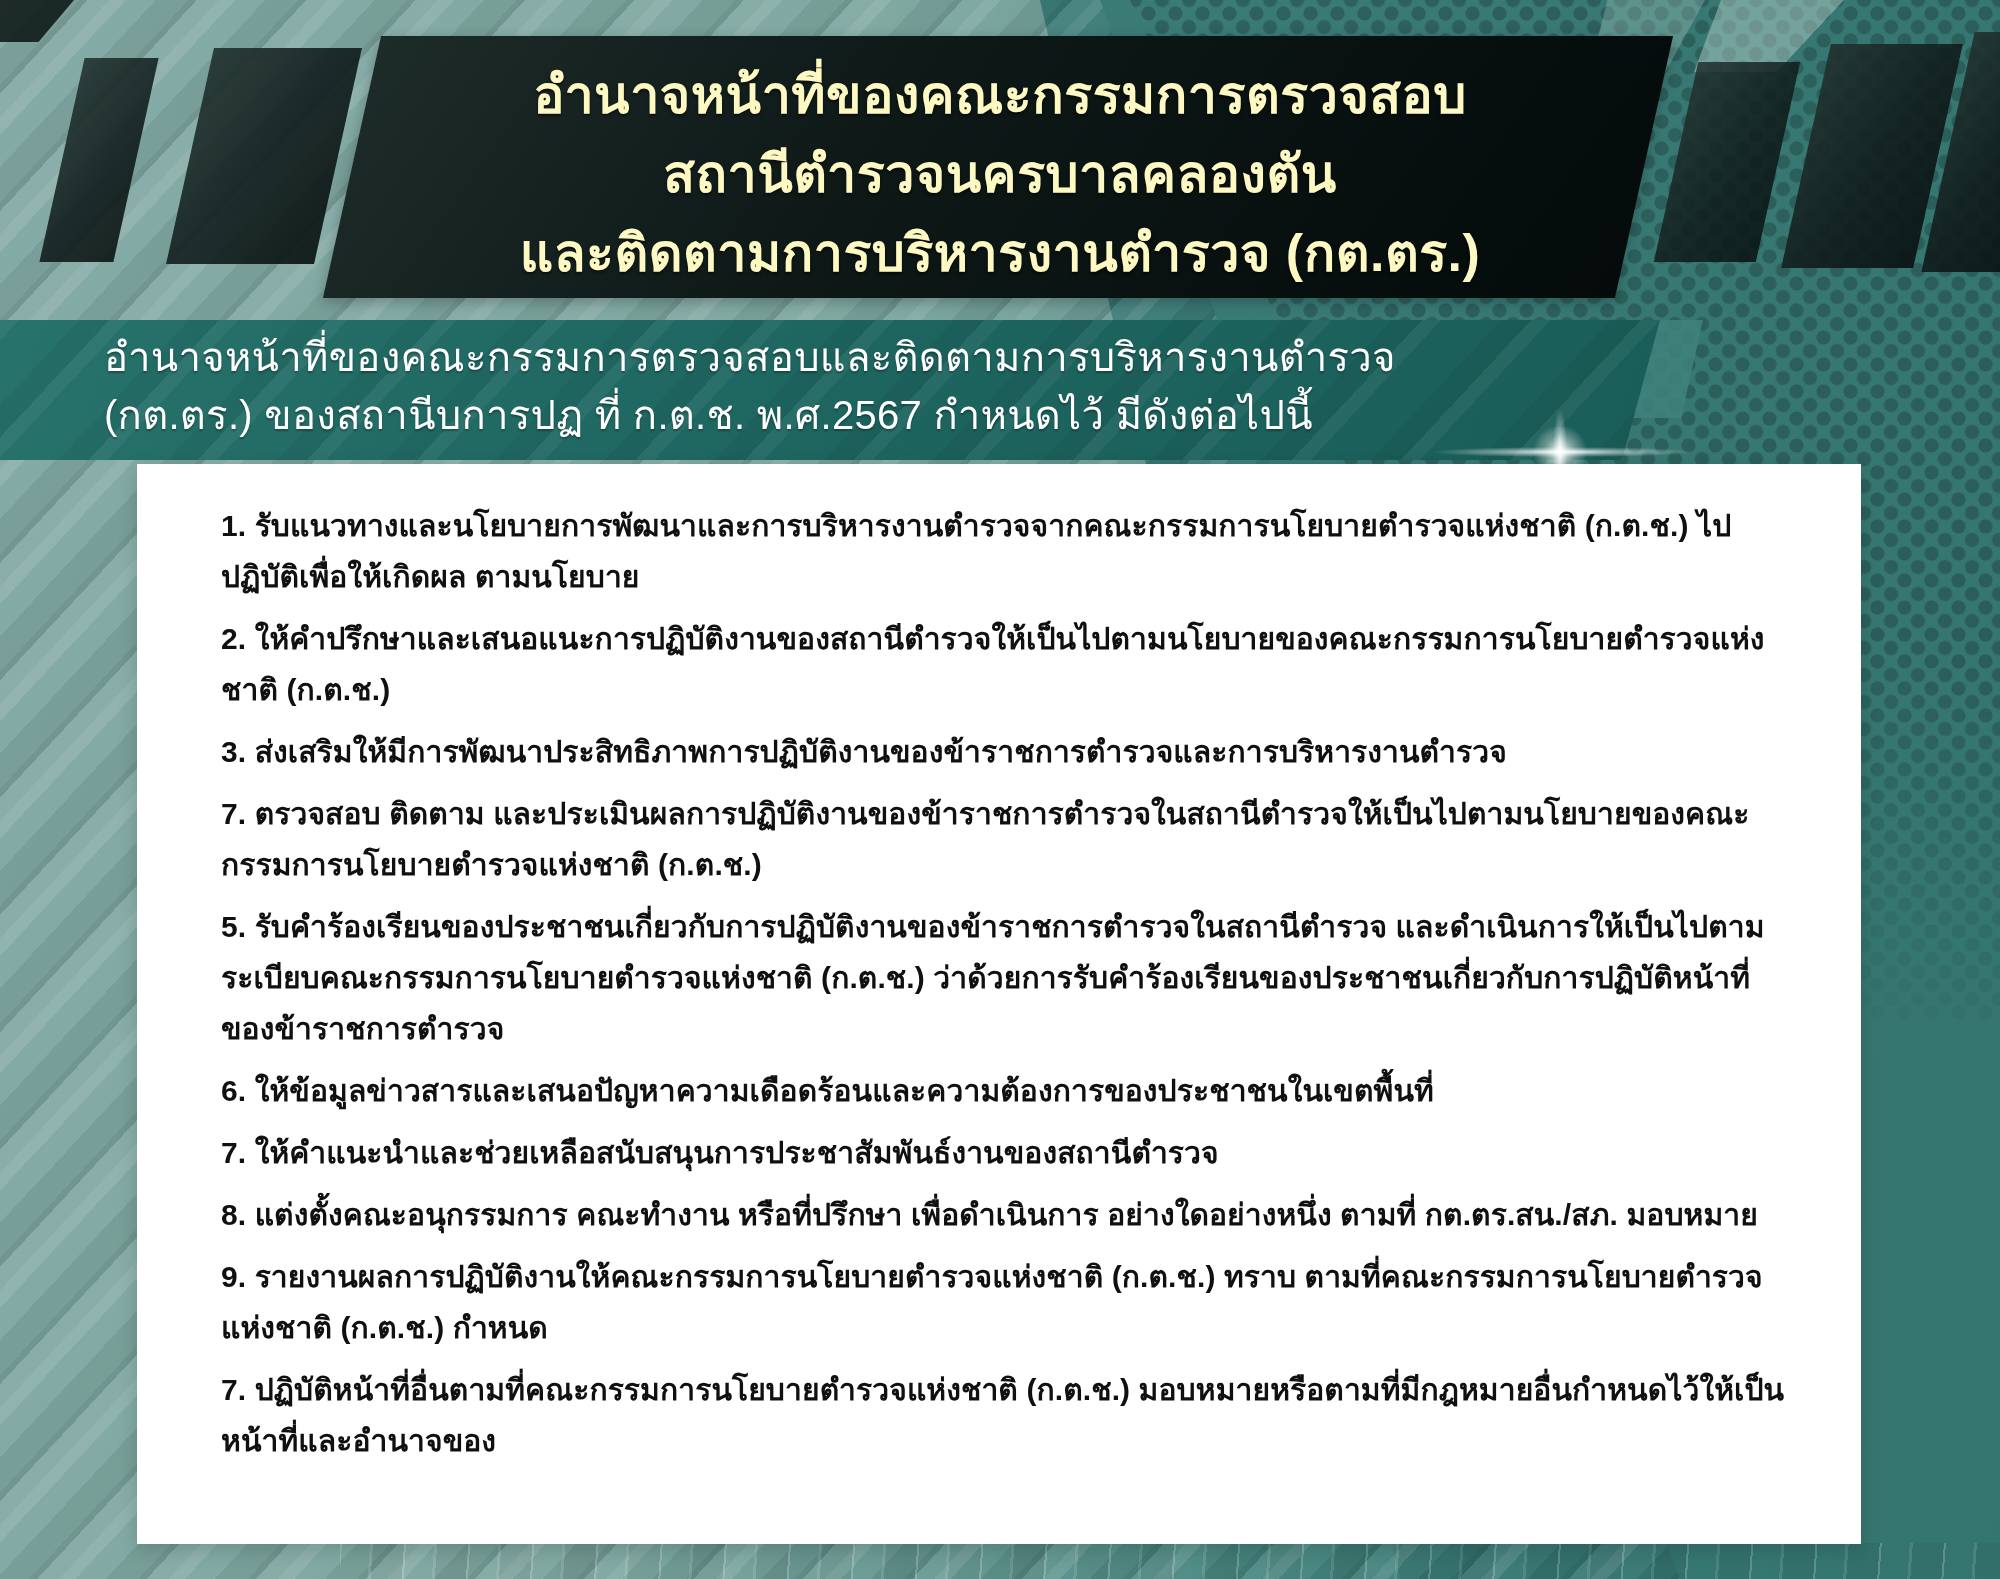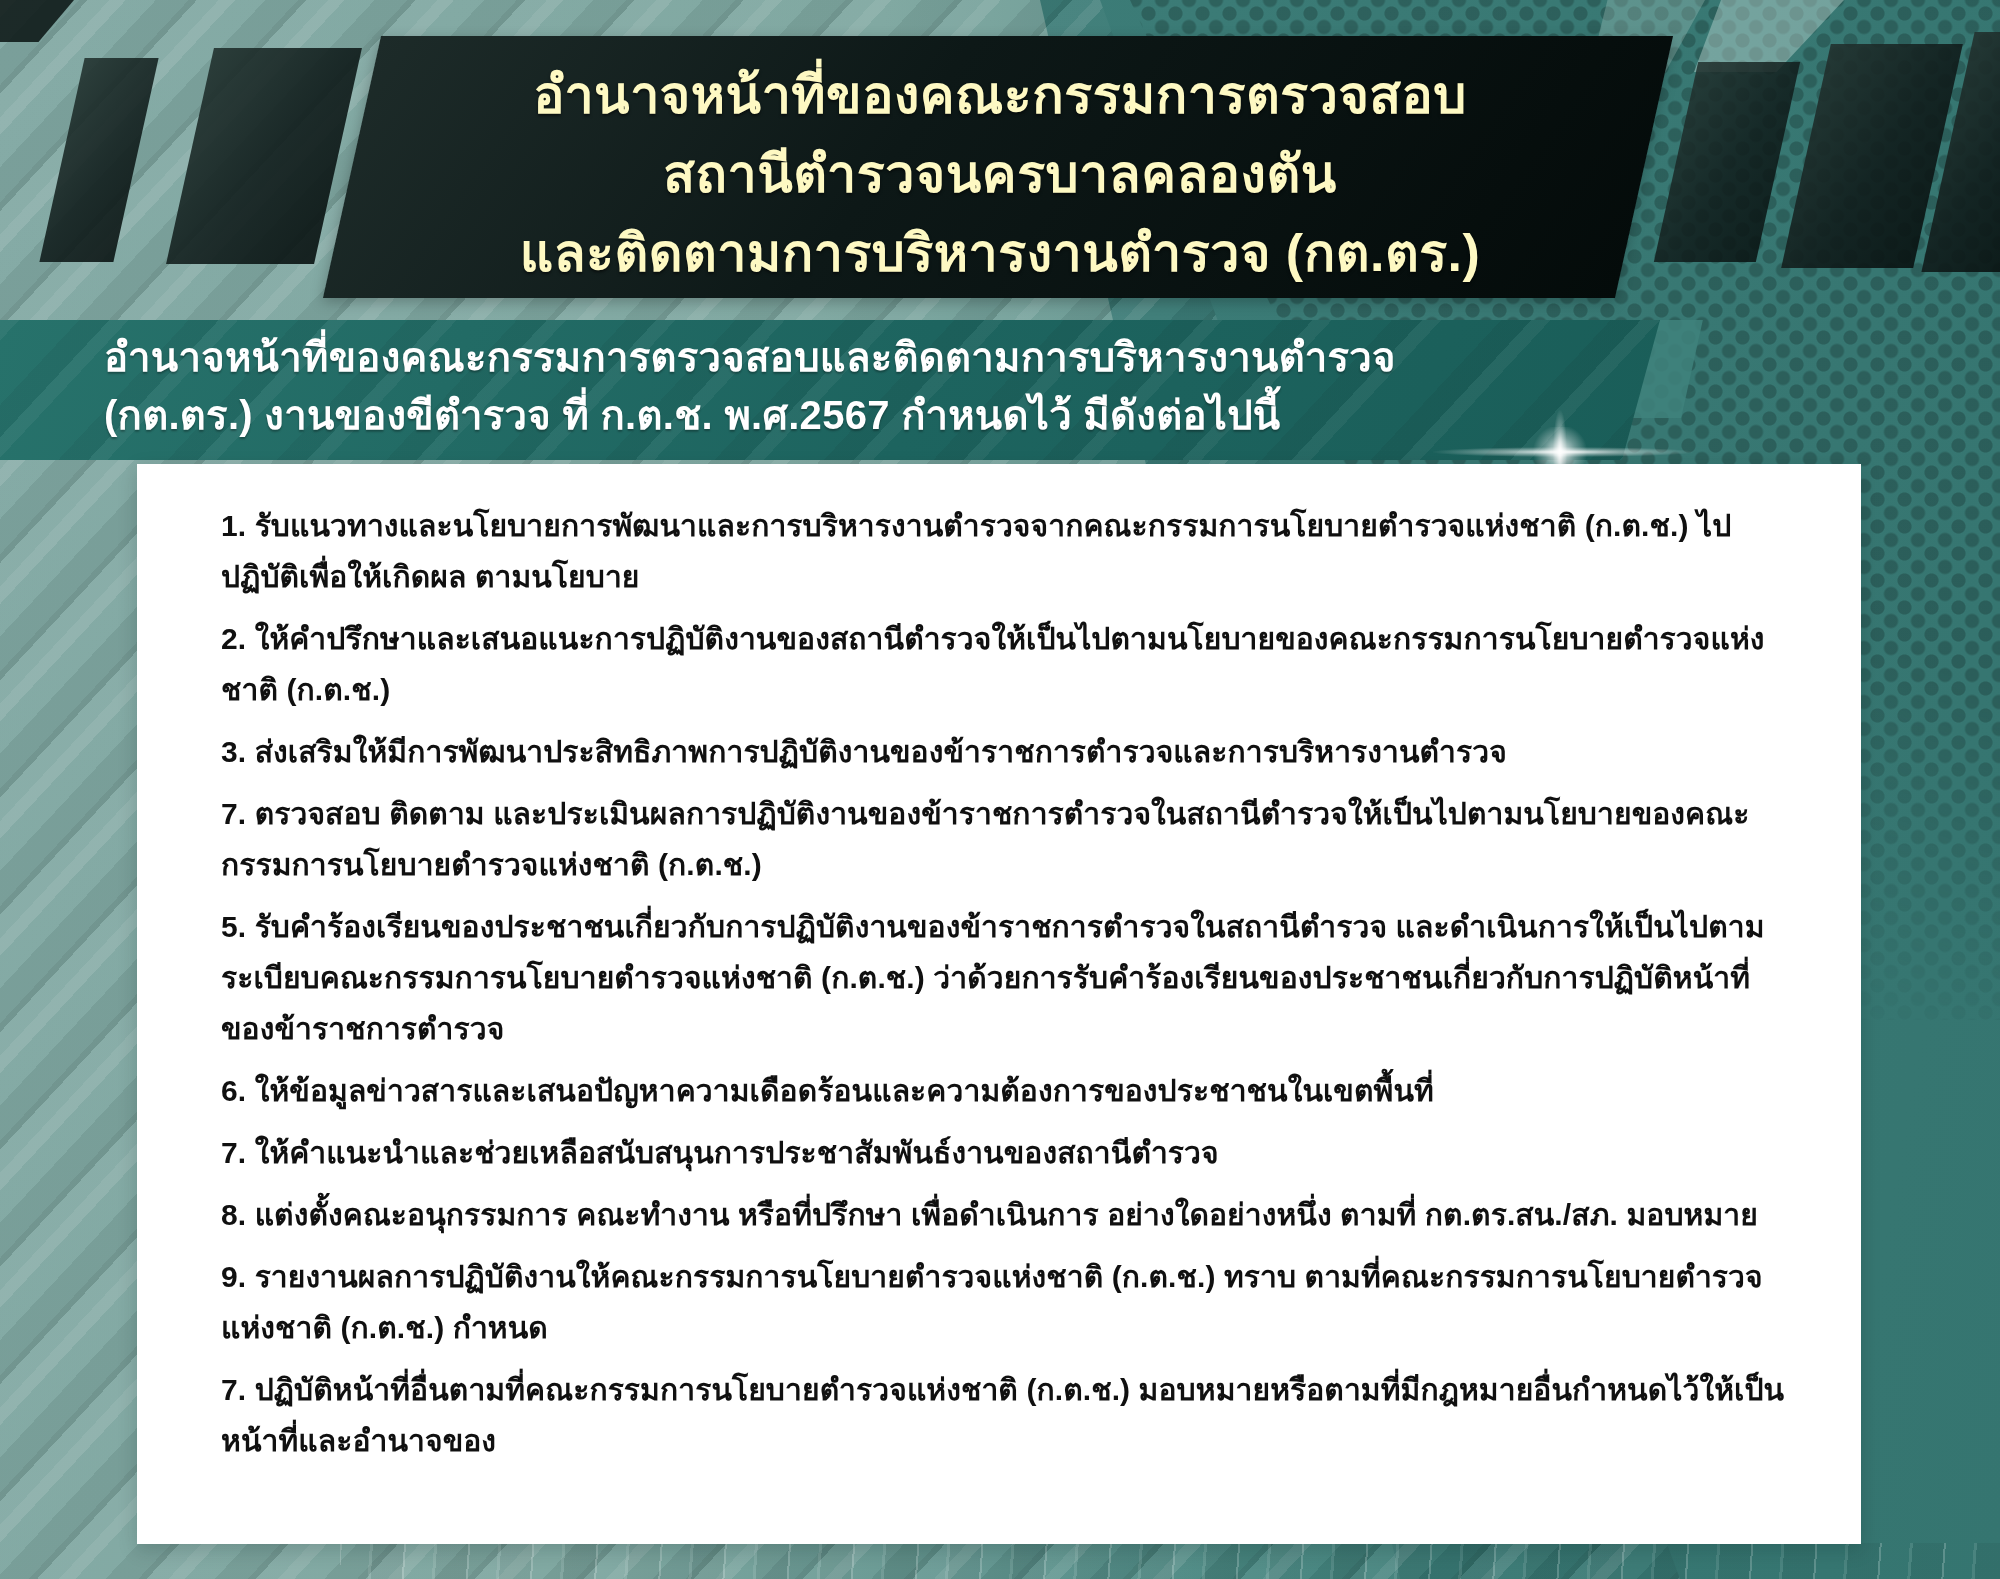--- a/index.html
+++ b/index.html
@@ -74,21 +74,21 @@
   .band-accent{left:1598px;top:320px;width:94px;height:98px;transform:skewX(-12.5deg);
     background:#3f837c;opacity:.85;}
   .band{
     left:0;top:320px;width:1660px;height:140px;
     background:linear-gradient(110deg,#27726b 0%,#1d645f 55%,#1a5e59 100%);
     clip-path:polygon(0 0,1660px 0,1622px 140px,0 140px);
   }
   .band::after{content:"";position:absolute;inset:0;
     background:repeating-linear-gradient(133deg,rgba(255,255,255,.05) 0 14px,rgba(255,255,255,0) 14px 58px,rgba(0,0,0,.05) 58px 80px);}
   .band-text{
-    left:104px;top:328px;width:1480px;color:#fff;font-weight:700;
+    left:104px;top:328px;width:1480px;color:#fff;font-weight:400;
     font-size:40px;line-height:58px;letter-spacing:.3px;
     text-shadow:0 2px 2px rgba(0,0,0,.3);
   }
   
   .sparkle{left:1433px;top:410px;width:260px;height:84px;}
   .sparkle .beam-h{position:absolute;left:0;top:37px;width:260px;height:10px;
     background:radial-gradient(ellipse at center,rgba(255,255,255,.95) 0%,rgba(255,255,255,.45) 32%,rgba(255,255,255,0) 72%);}
   .sparkle .beam-v{position:absolute;left:120px;top:0;width:14px;height:84px;
     background:radial-gradient(ellipse at center,rgba(255,255,255,.95) 0%,rgba(255,255,255,.4) 34%,rgba(255,255,255,0) 72%);}
   .sparkle .glow{position:absolute;left:97px;top:17px;width:60px;height:50px;
@@ -128,21 +128,21 @@
   <div class="abs banner-text">
     <div>อำนาจหน้าที่ของคณะกรรมการตรวจสอบ</div>
     <div>สถานีตำรวจนครบาลคลองตัน</div>
     <div>และติดตามการบริหารงานตำรวจ (กต.ตร.)</div>
   </div>
 
   <div class="abs band-accent"></div>
   <div class="abs band"></div>
   <div class="abs band-text">
     <div>อำนาจหน้าที่ของคณะกรรมการตรวจสอบและติดตามการบริหารงานตำรวจ</div>
-    <div>(กต.ตร.) งานของขีตำรวจ ที่ ก.ต.ช. พ.ศ.2567 กำหนดไว้ มีดังต่อไปนี้</div>
+    <div>(กต.ตร.) ของสถานีบการปฏ ที่ ก.ต.ช. พ.ศ.2567 กำหนดไว้ มีดังต่อไปนี้</div>
   </div>
 
   <div class="abs sparkle">
     <div class="beam-h"></div>
     <div class="beam-v"></div>
     <div class="glow"></div>
   </div>
 
   <div class="abs card">
     <div class="card-inner">

